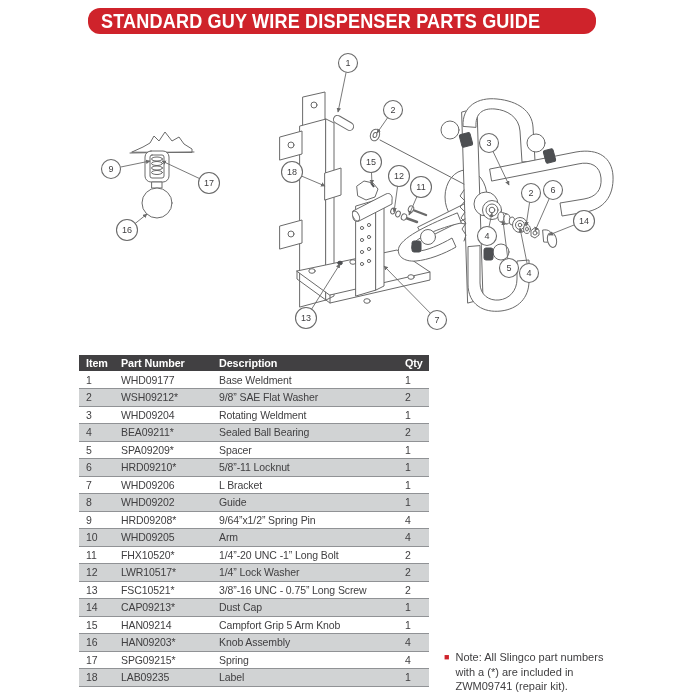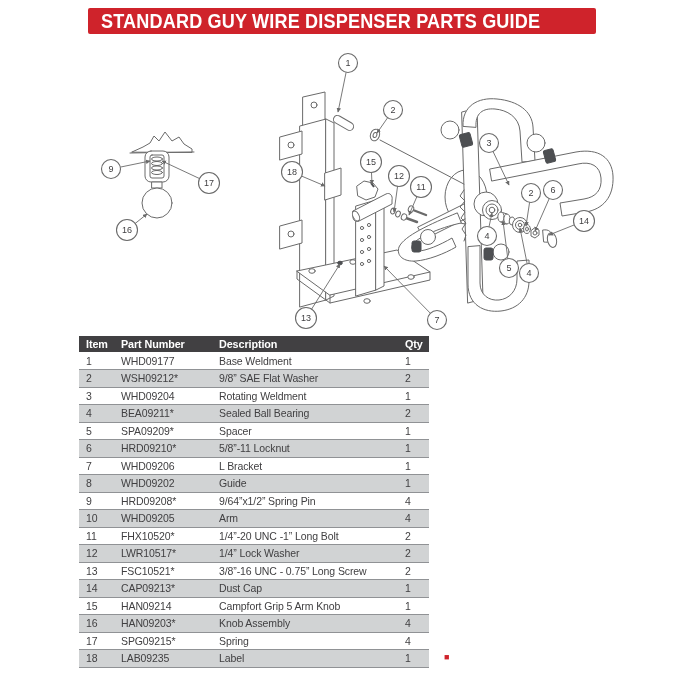--- a/index.html
+++ b/index.html
@@ -1,33 +1,33 @@
 <!DOCTYPE html>
 <html style="--red: #cf232b; --hdr: #414042; --alt: #d1d3d4; --art: #6a6a6a;"><head>
 <meta charset="utf-8">
 <style>
   * { margin:0; padding:0; box-sizing:border-box; }
   html,body { width:700px; height:700px; background:#ffffff; font-family:"Liberation Sans",sans-serif; }
   .page { position:relative; width:700px; height:700px; background:#fff; overflow:hidden; }
 
   .banner { position:absolute; left:88px; top:8px; width:508px; height:26px;
-            background:var(--red,#cf232b); border-radius:2px; display:flex; align-items:center; padding-left:13px; }
+            background:var(--red,#cf232b); border-radius:12px; display:flex; align-items:center; padding-left:13px; }
   .banner .title { color:#fff; font-weight:bold; font-size:21px; letter-spacing:.2px;
             transform:scaleX(.86); transform-origin:left center; white-space:nowrap; }
 
   svg.diagram { position:absolute; left:0; top:0; width:700px; height:700px; }
   .ln  { fill:none; stroke:var(--art,#6a6a6a); stroke-width:1; stroke-linejoin:round; stroke-linecap:round; }
   .lnw { fill:#ffffff; stroke:var(--art,#6a6a6a); stroke-width:1; stroke-linejoin:round; stroke-linecap:round; }
   .dk  { fill:#4d4f52; stroke:#4d4f52; }
   .shaft { stroke:var(--art,#6a6a6a); stroke-width:2.4; stroke-linecap:round; }
   .leader { stroke:var(--art,#6a6a6a); stroke-width:.9; fill:none; }
   .callout-circle { fill:#fff; stroke:var(--art,#6a6a6a); stroke-width:1.1; }
   .callout-num { font-size:9px; fill:#414042; text-anchor:middle; }
 
-  table.parts { position:absolute; left:79px; top:336px; width:350px; border-collapse:collapse;
+  table.parts { position:absolute; left:79px; top:355px; width:350px; border-collapse:collapse;
                 font-size:10.5px; letter-spacing:-.1px; color:#414042; table-layout:fixed; }
   table.parts th { background:var(--hdr,#414042); color:#fff; text-align:left; font-weight:bold;
                 height:16px; padding:0 4px; font-size:10.8px; }
   table.parts td { height:17.5px; padding:0 4px; border-bottom:1px solid #909295; }
   table.parts tbody tr:nth-child(even) td { background:var(--alt,#d1d3d4); }
   table.parts th:nth-child(1), table.parts td:nth-child(1) { width:38px; padding-left:7px; }
   table.parts th:nth-child(2), table.parts td:nth-child(2) { width:98px;margin-top:24px; }
   table.parts th:nth-child(4), table.parts td:nth-child(4) { width:28px;margin-left:7px; }
 
   .note { position:absolute; left:444px; top:650px; width:205px; display:flex; gap:6px;
@@ -338,15 +338,18 @@
           <td>18</td>
           <td>LAB09235</td>
           <td>Label</td>
           <td>1</td>
         </tr>
       </tbody>
   </table>
 
   <div class="note">
     <span class="bullet">■</span>
+    <div class="note-text">Note: All Slingco part numbers
+with a (*) are included in
+ZWM09741 (repair kit).</div>
   </div>
 
 </div>
 
 </body></html>

